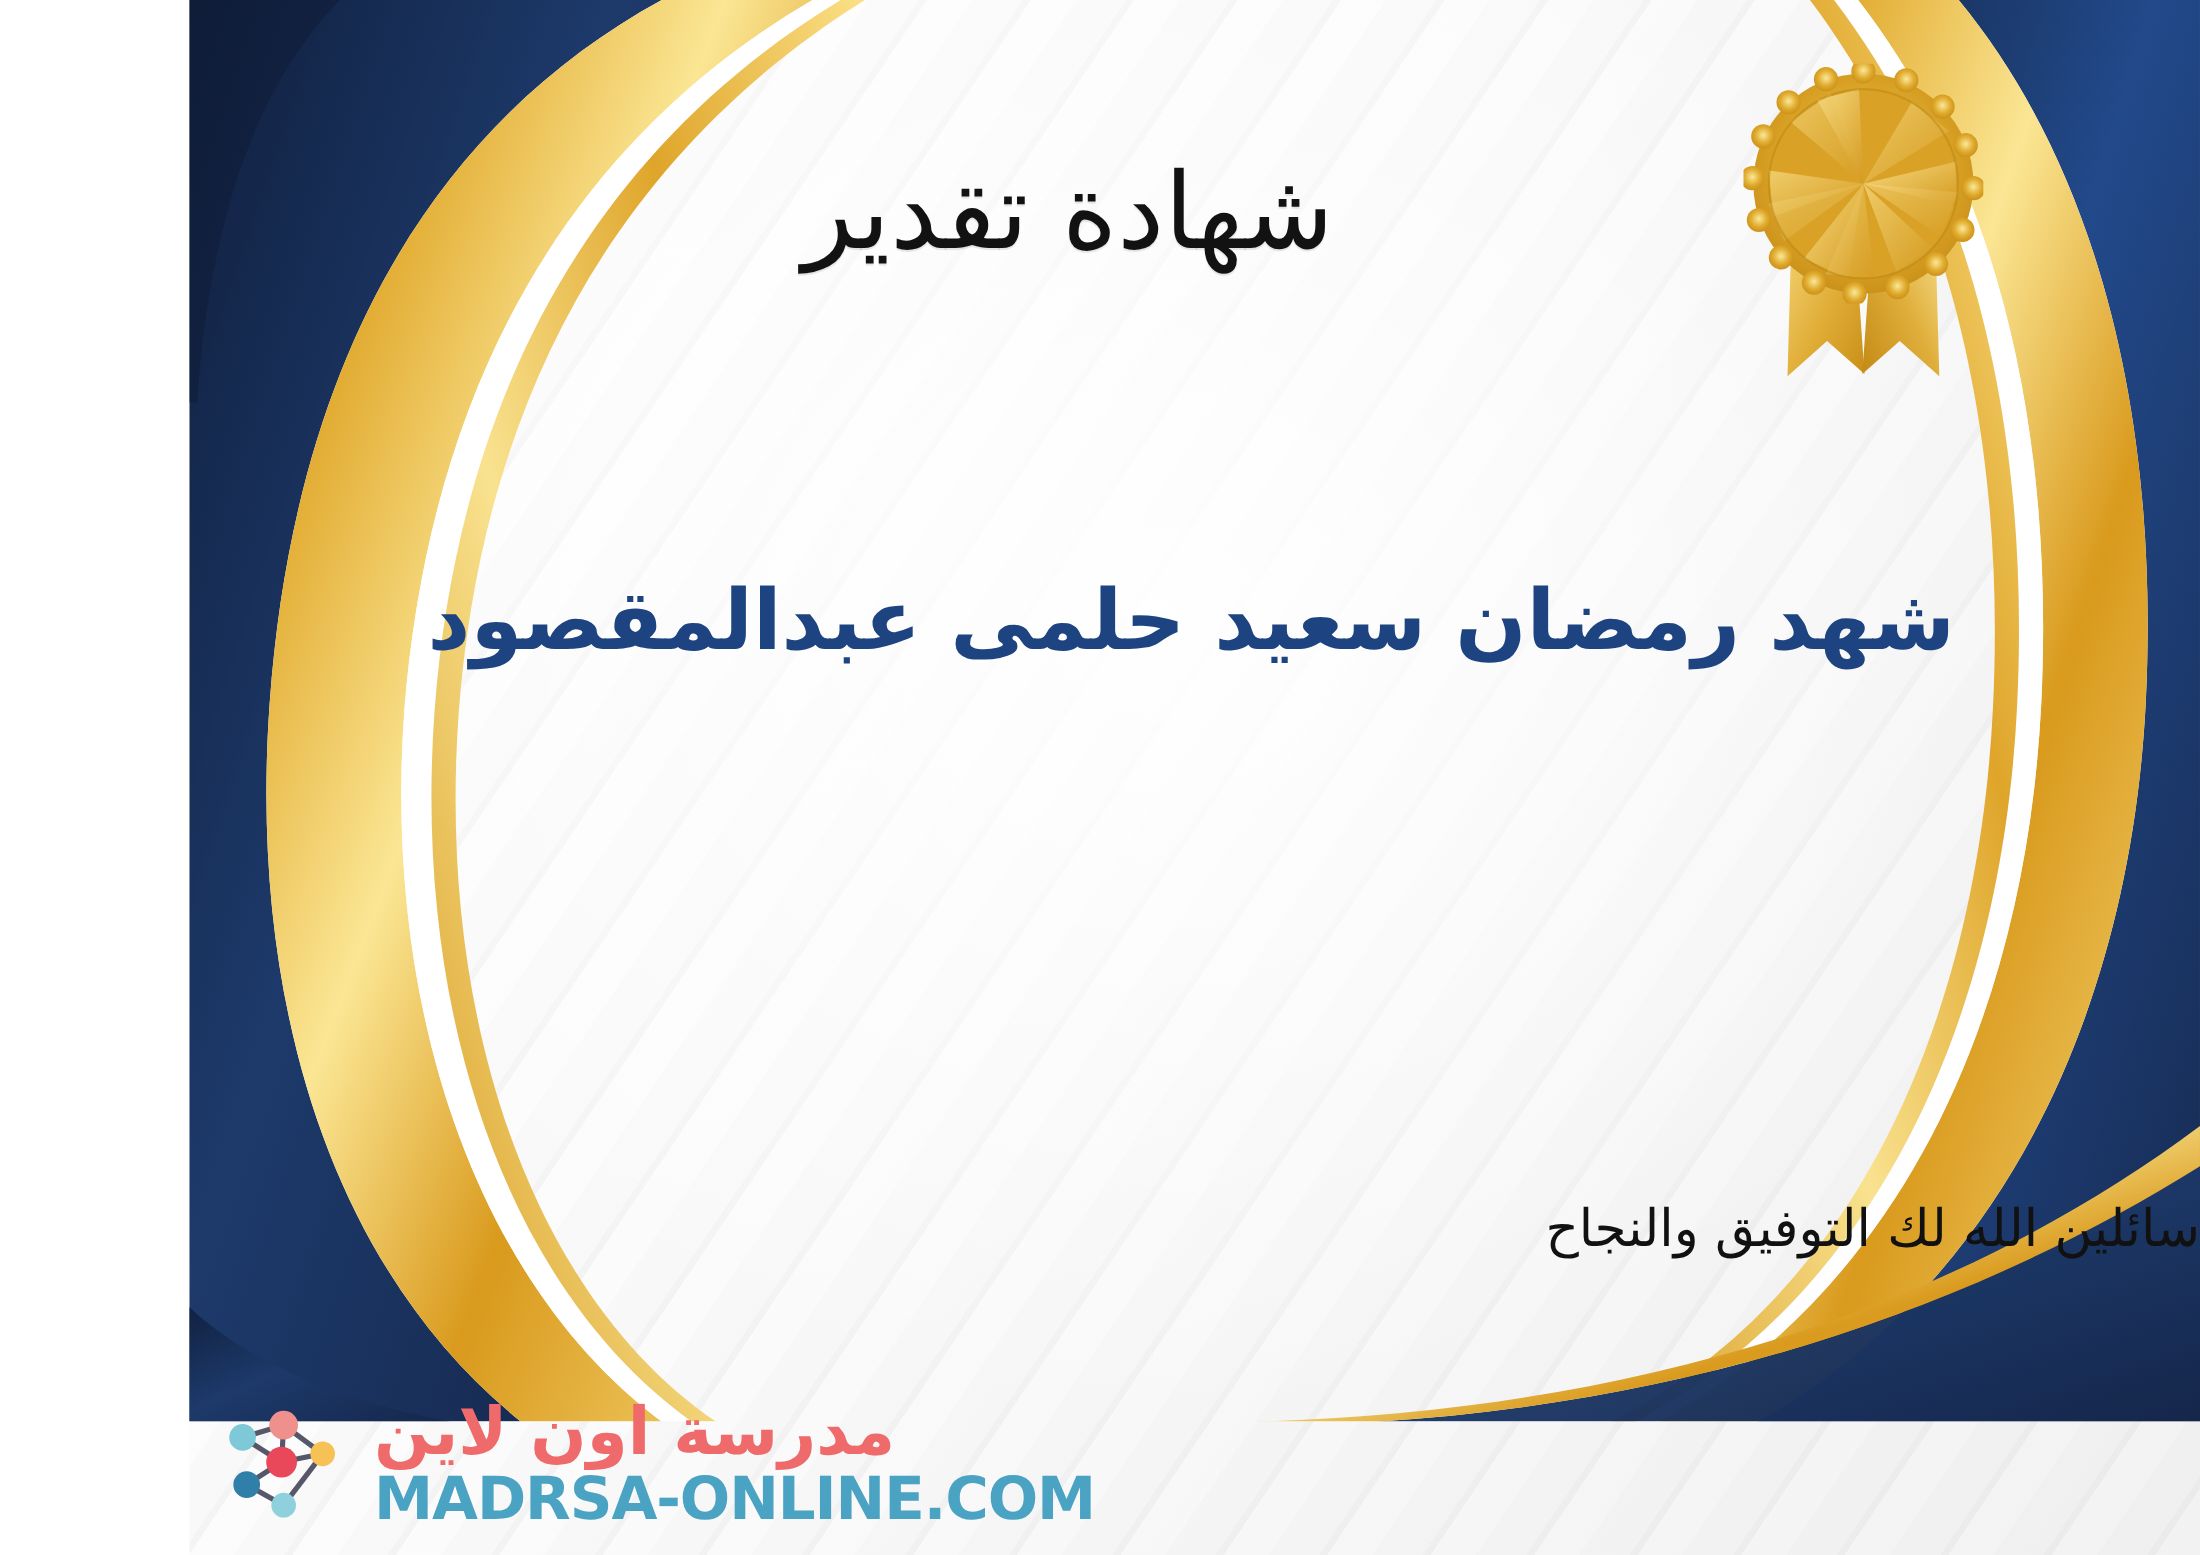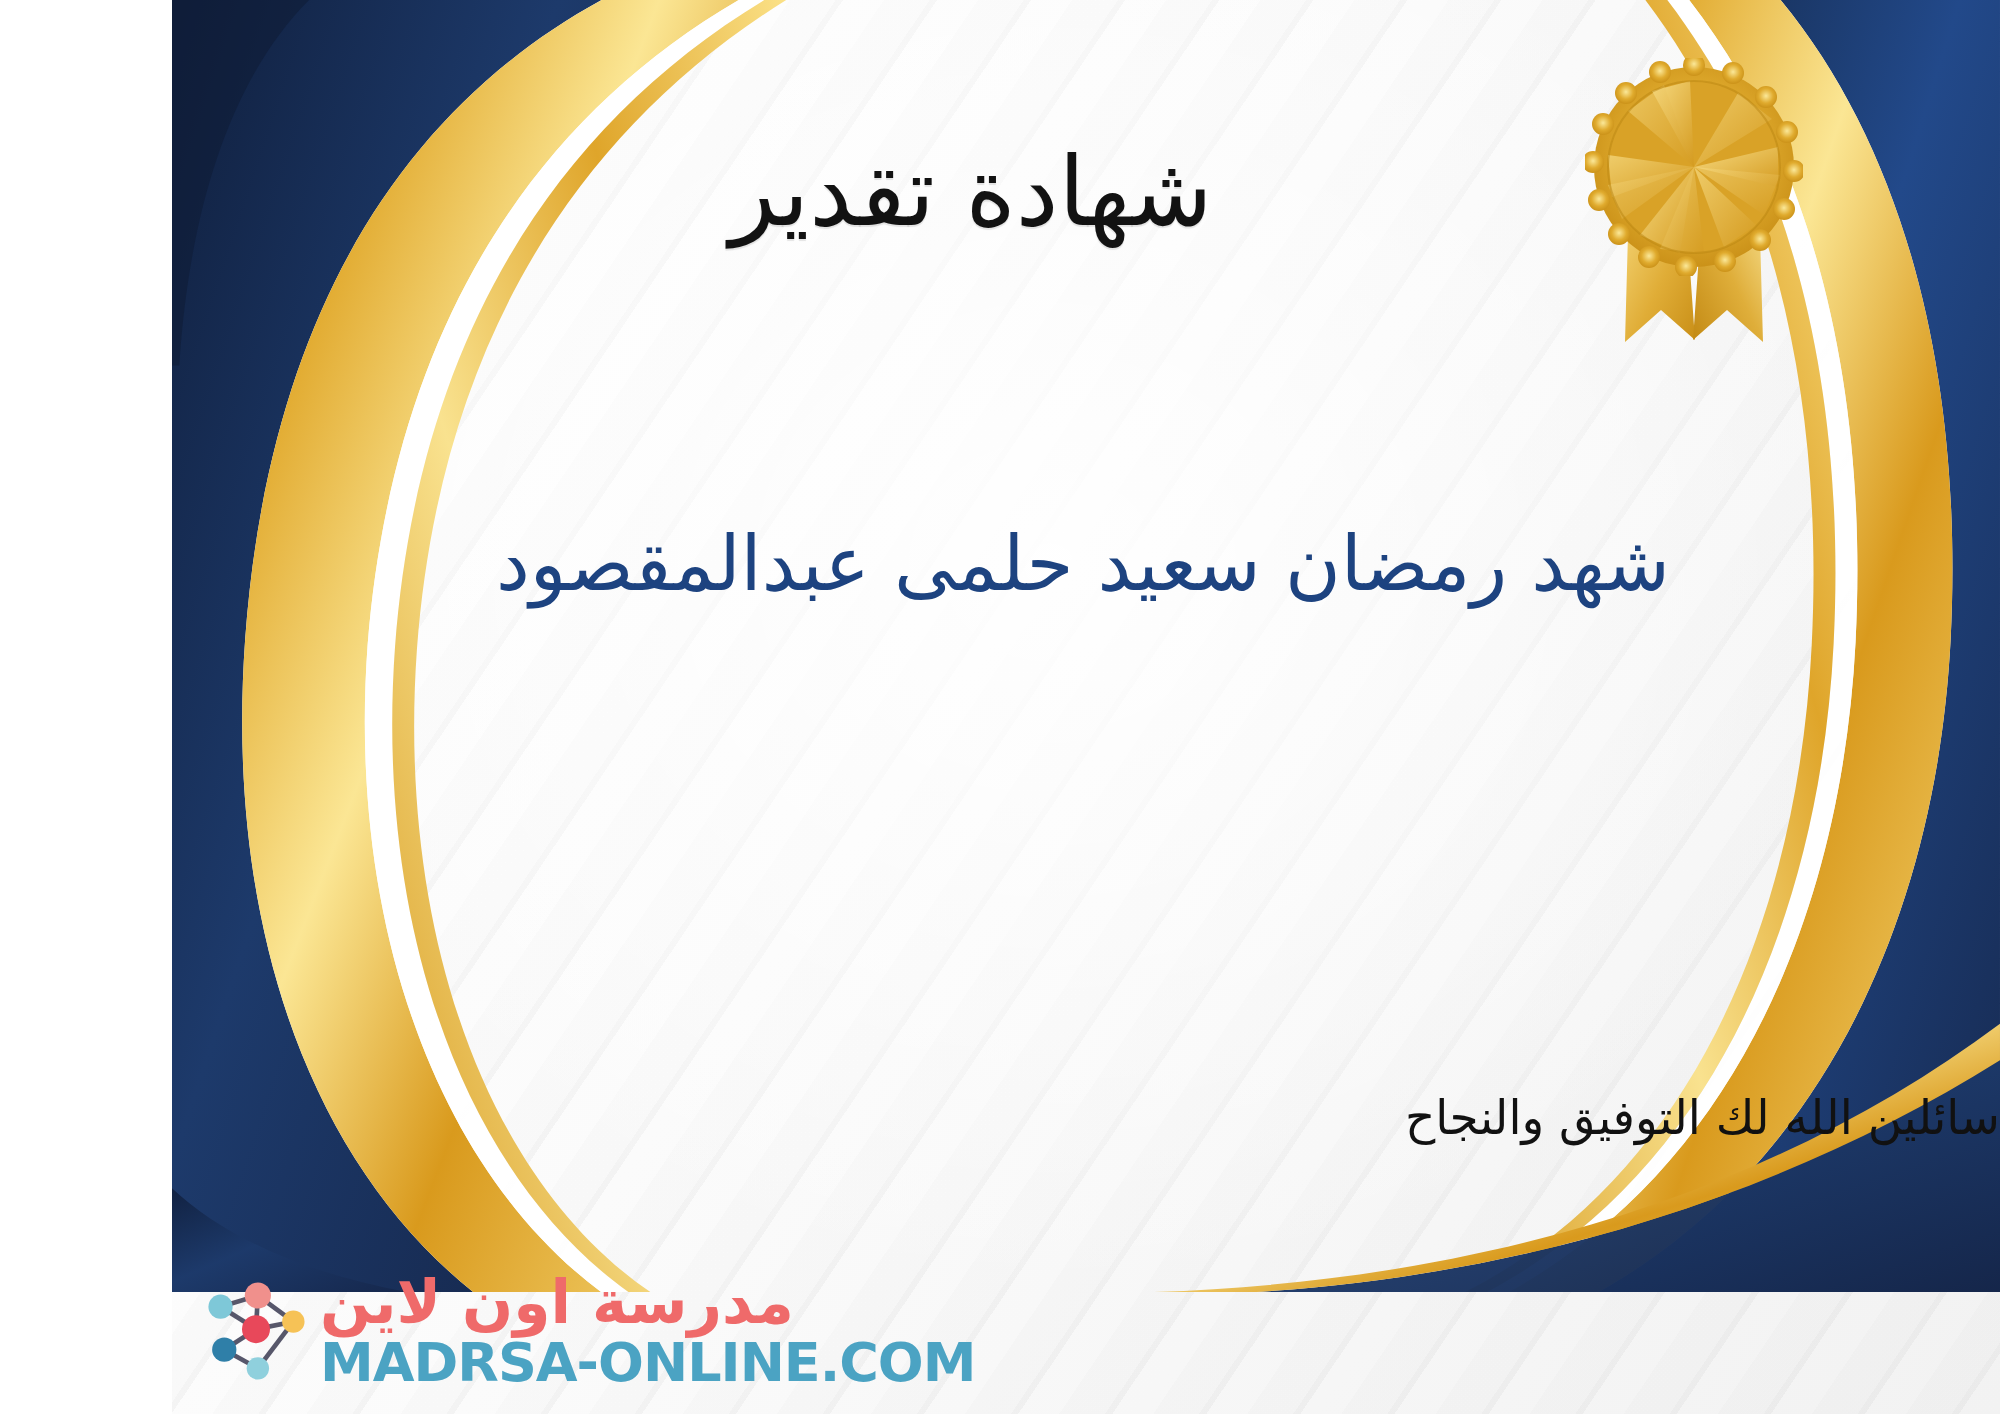--- a/index.html
+++ b/index.html
@@ -70,21 +70,21 @@
     text-shadow:0 2px 1px rgba(0,0,0,.10);
     direction:rtl;
     padding-right:230px;
   }
 
   .recipient-name{
     position:absolute; top:520px; left:0; right:6px;
     text-align:center;
     z-index:6;
     font-size:76px;
-    font-weight:400;
+    font-weight:700;
     color:#1d4380;
     direction:rtl;
     padding:0 120px;
     line-height:1.15;
   }
 
   .body-text{
     position:absolute; top:720px; left:0; right:0;
     z-index:6;
     direction:rtl;
@@ -107,21 +107,21 @@
     z-index:6;
     direction:rtl;
     font-size:47px;
     color:#111;
   }
 
   
   .brand-logo{
     position:absolute; left:28px; bottom:24px;
     z-index:7;
-    display:flex; flex-direction:row-reverse; align-items:center; gap:8px;
+    display:flex; flex-direction:row-reverse; align-items:center; gap:28px;
     direction:rtl;
   }
   .brand-text{ display:flex; flex-direction:column; align-items:flex-end; line-height:1; }
   .brand-ar{
     font-size:60px; font-weight:700; color:#ef6a6a; direction:rtl;
     letter-spacing:0px;
   }
   .brand-en{
     font-size:54px; font-weight:700; color:#4ba3c3; letter-spacing:-1px;
     direction:ltr; margin-top:4px;

